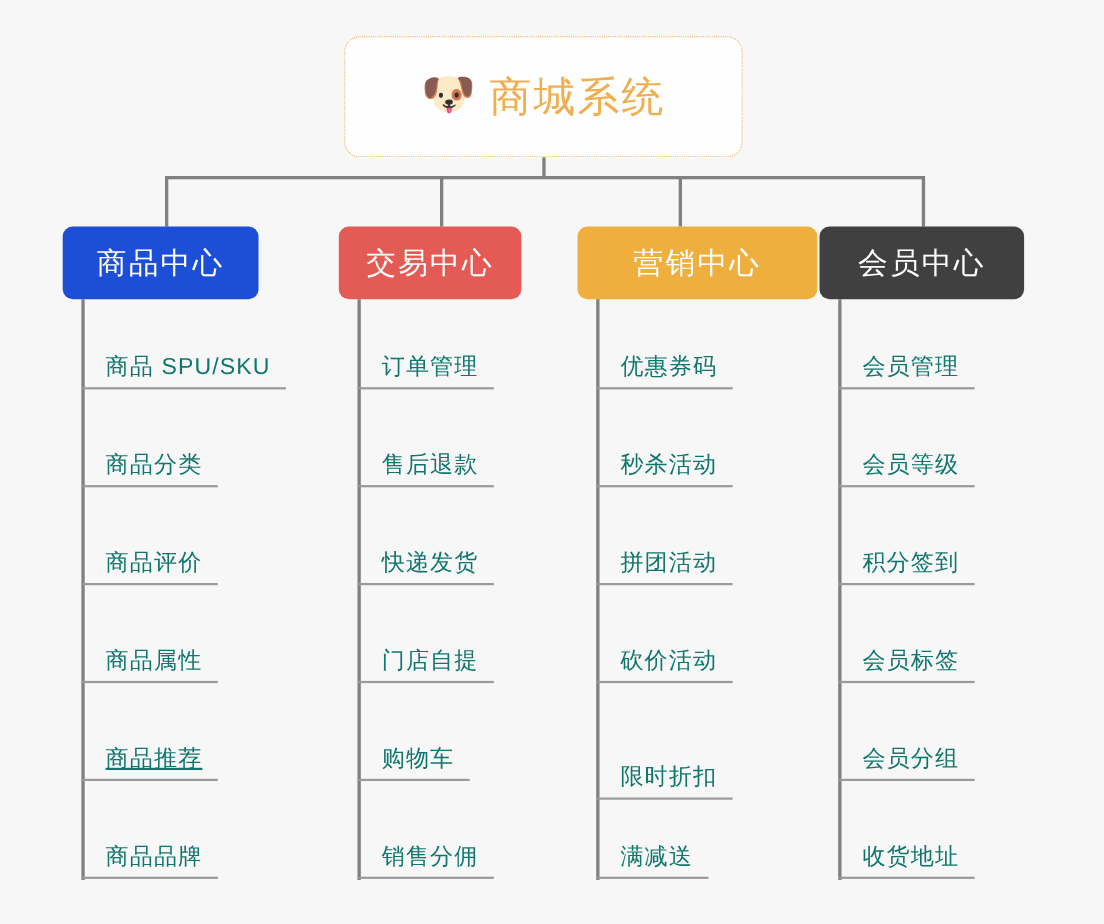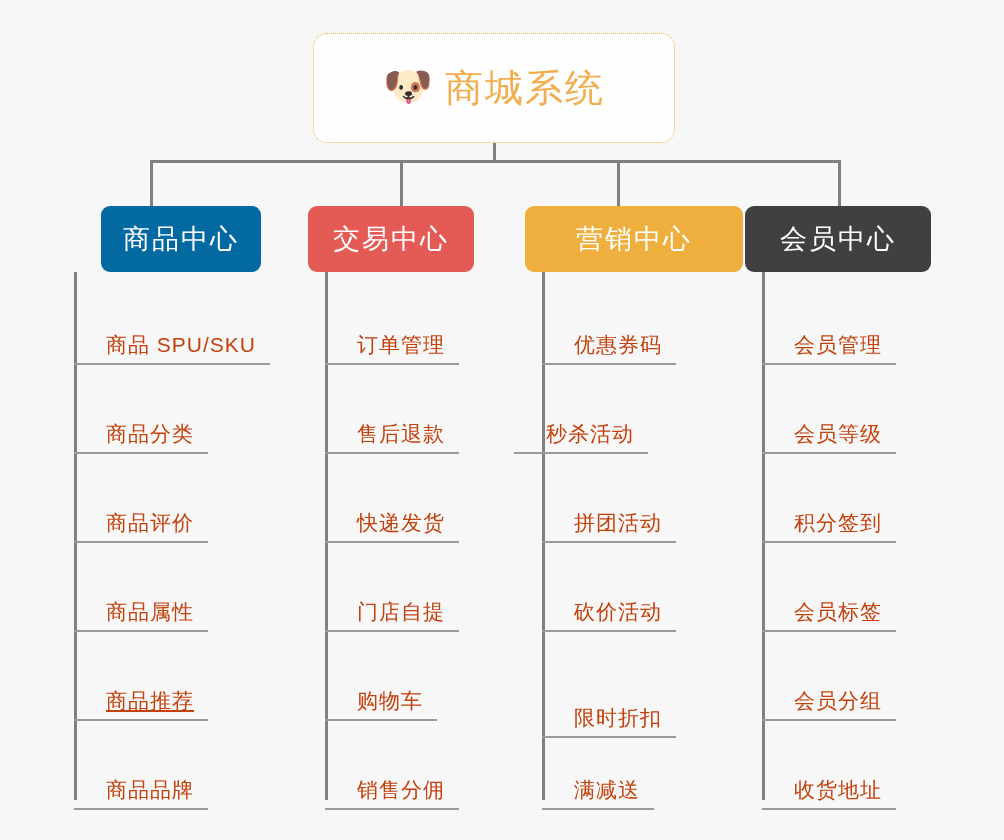--- a/index.html
+++ b/index.html
@@ -93,46 +93,45 @@
     color: #ffffff;
     font-size: 27px;
     letter-spacing: 2px;
     white-space: nowrap;
   }
 
   
   .leaf {
     position: absolute;
     box-sizing: border-box;
-    padding: 0 14px 7px 32px;
+    padding: 0 14px 7px 22px;
     border-bottom: 2px solid #9a9a9a;
     white-space: nowrap;
     font-size: 21px;
-    color: #c2410c;
+    color: #0f766e;
     letter-spacing: 1px;
     line-height: 1.1;
-    margin-top: 11px;
   }
 </style>
 </head>
 <body>
 
 <div id="chart-root">
 
   <div class="root-node">
     <span class="root-icon">🐶</span>
     <span class="root-title">商城系统</span>
   </div>
 
   <div class="conn conn-stem-root"></div>
   <div class="conn conn-bus"></div>
 
   <div id="columns-layer">
       <div class="conn conn-drop" style="left: 150px;"></div>
-      <div class="cat-box" style="left: 57px; width: 160px; background: #0369a1; margin-left: 44px;">
+      <div class="cat-box" style="left: 57px; width: 178px; background: #1d4ed8;">
         <span class="cat-label">商品中心</span>
       </div>
       <div class="conn conn-spine" style="left: 74px; height: 528px;"></div>
       <div class="leaf" style="left: 74px; top: 322px;">商品 SPU/SKU</div>
       <div class="leaf" style="left: 74px; top: 411px;">商品分类</div>
       <div class="leaf" style="left: 74px; top: 500px;">商品评价</div>
       <div class="leaf" style="left: 74px; top: 589px;">商品属性</div>
       <div class="leaf" style="left: 74px; top: 678px; text-decoration: underline;">商品推荐</div>
       <div class="leaf" style="left: 74px; top: 767px;">商品品牌</div>
       <div class="conn conn-drop" style="left: 400px;"></div>
@@ -145,21 +144,21 @@
       <div class="leaf" style="left: 325px; top: 500px;">快递发货</div>
       <div class="leaf" style="left: 325px; top: 589px;">门店自提</div>
       <div class="leaf" style="left: 325px; top: 678px;">购物车</div>
       <div class="leaf" style="left: 325px; top: 767px;">销售分佣</div>
       <div class="conn conn-drop" style="left: 617px;"></div>
       <div class="cat-box" style="left: 525px; width: 218px; background: rgb(238, 175, 63);">
         <span class="cat-label">营销中心</span>
       </div>
       <div class="conn conn-spine" style="left: 542px; height: 528px;"></div>
       <div class="leaf" style="left: 542px; top: 322px;">优惠券码</div>
-      <div class="leaf" style="left: 514px; top: 411px;">秒杀活动</div>
+      <div class="leaf" style="left: 542px; top: 411px;">秒杀活动</div>
       <div class="leaf" style="left: 542px; top: 500px;">拼团活动</div>
       <div class="leaf" style="left: 542px; top: 589px;">砍价活动</div>
       <div class="leaf" style="left: 542px; top: 695px;">限时折扣</div>
       <div class="leaf" style="left: 542px; top: 767px;">满减送</div>
       <div class="conn conn-drop" style="left: 838px;"></div>
       <div class="cat-box" style="left: 745px; width: 186px; background: #404040;">
         <span class="cat-label">会员中心</span>
       </div>
       <div class="conn conn-spine" style="left: 762px; height: 528px;"></div>
       <div class="leaf" style="left: 762px; top: 322px;">会员管理</div>

